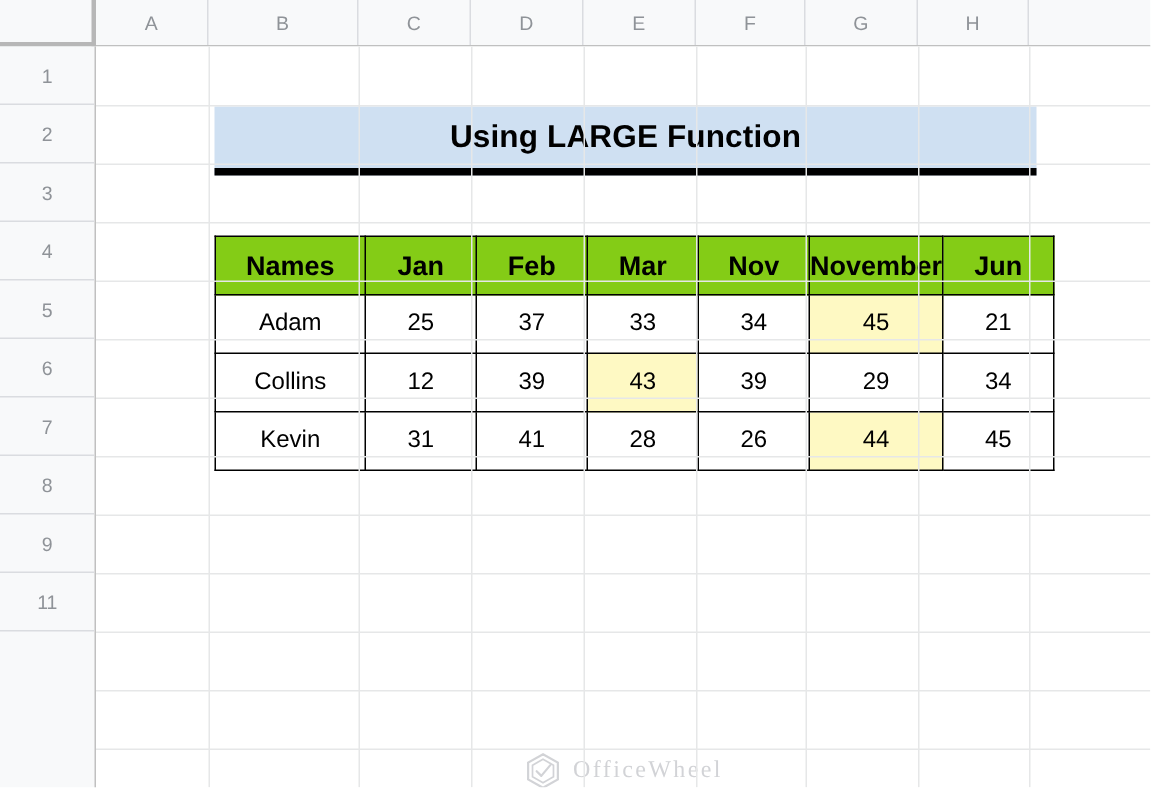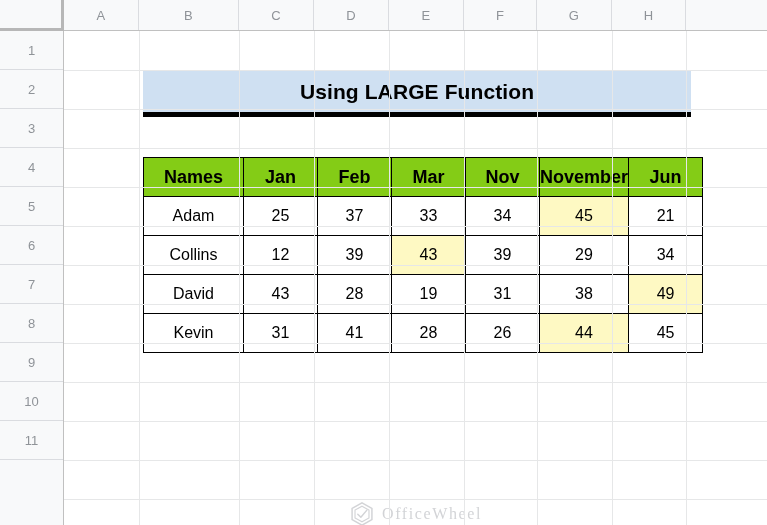--- a/index.html
+++ b/index.html
@@ -225,21 +225,20 @@
   <div class="row-header-strip">
       <div class="row-head">1</div>
       <div class="row-head">2</div>
       <div class="row-head">3</div>
       <div class="row-head">4</div>
       <div class="row-head">5</div>
       <div class="row-head">6</div>
       <div class="row-head">7</div>
       <div class="row-head">8</div>
       <div class="row-head">9</div>
-      <div class="row-head">10</div>
       <div class="row-head">11</div>
       <div class="row-head tail"></div>
     </div>
 
   <div class="grid-canvas">
     <div class="gridlines"></div>
 
     <div class="title-banner">
       <span class="title-text">Using LARGE Function</span>
     </div>
@@ -269,29 +268,20 @@
           <tr>
             <td class="name-cell">Collins</td>
             <td class="num-cell">12</td>
             <td class="num-cell">39</td>
             <td class="num-cell hl">43</td>
             <td class="num-cell">39</td>
             <td class="num-cell">29</td>
             <td class="num-cell">34</td>
           </tr>
           <tr>
-            <td class="name-cell">David</td>
-            <td class="num-cell">43</td>
-            <td class="num-cell">28</td>
-            <td class="num-cell">19</td>
-            <td class="num-cell">31</td>
-            <td class="num-cell">38</td>
-            <td class="num-cell hl">49</td>
-          </tr>
-          <tr>
             <td class="name-cell">Kevin</td>
             <td class="num-cell">31</td>
             <td class="num-cell">41</td>
             <td class="num-cell">28</td>
             <td class="num-cell">26</td>
             <td class="num-cell hl">44</td>
             <td class="num-cell">45</td>
           </tr>
         </tbody>
     </table>

